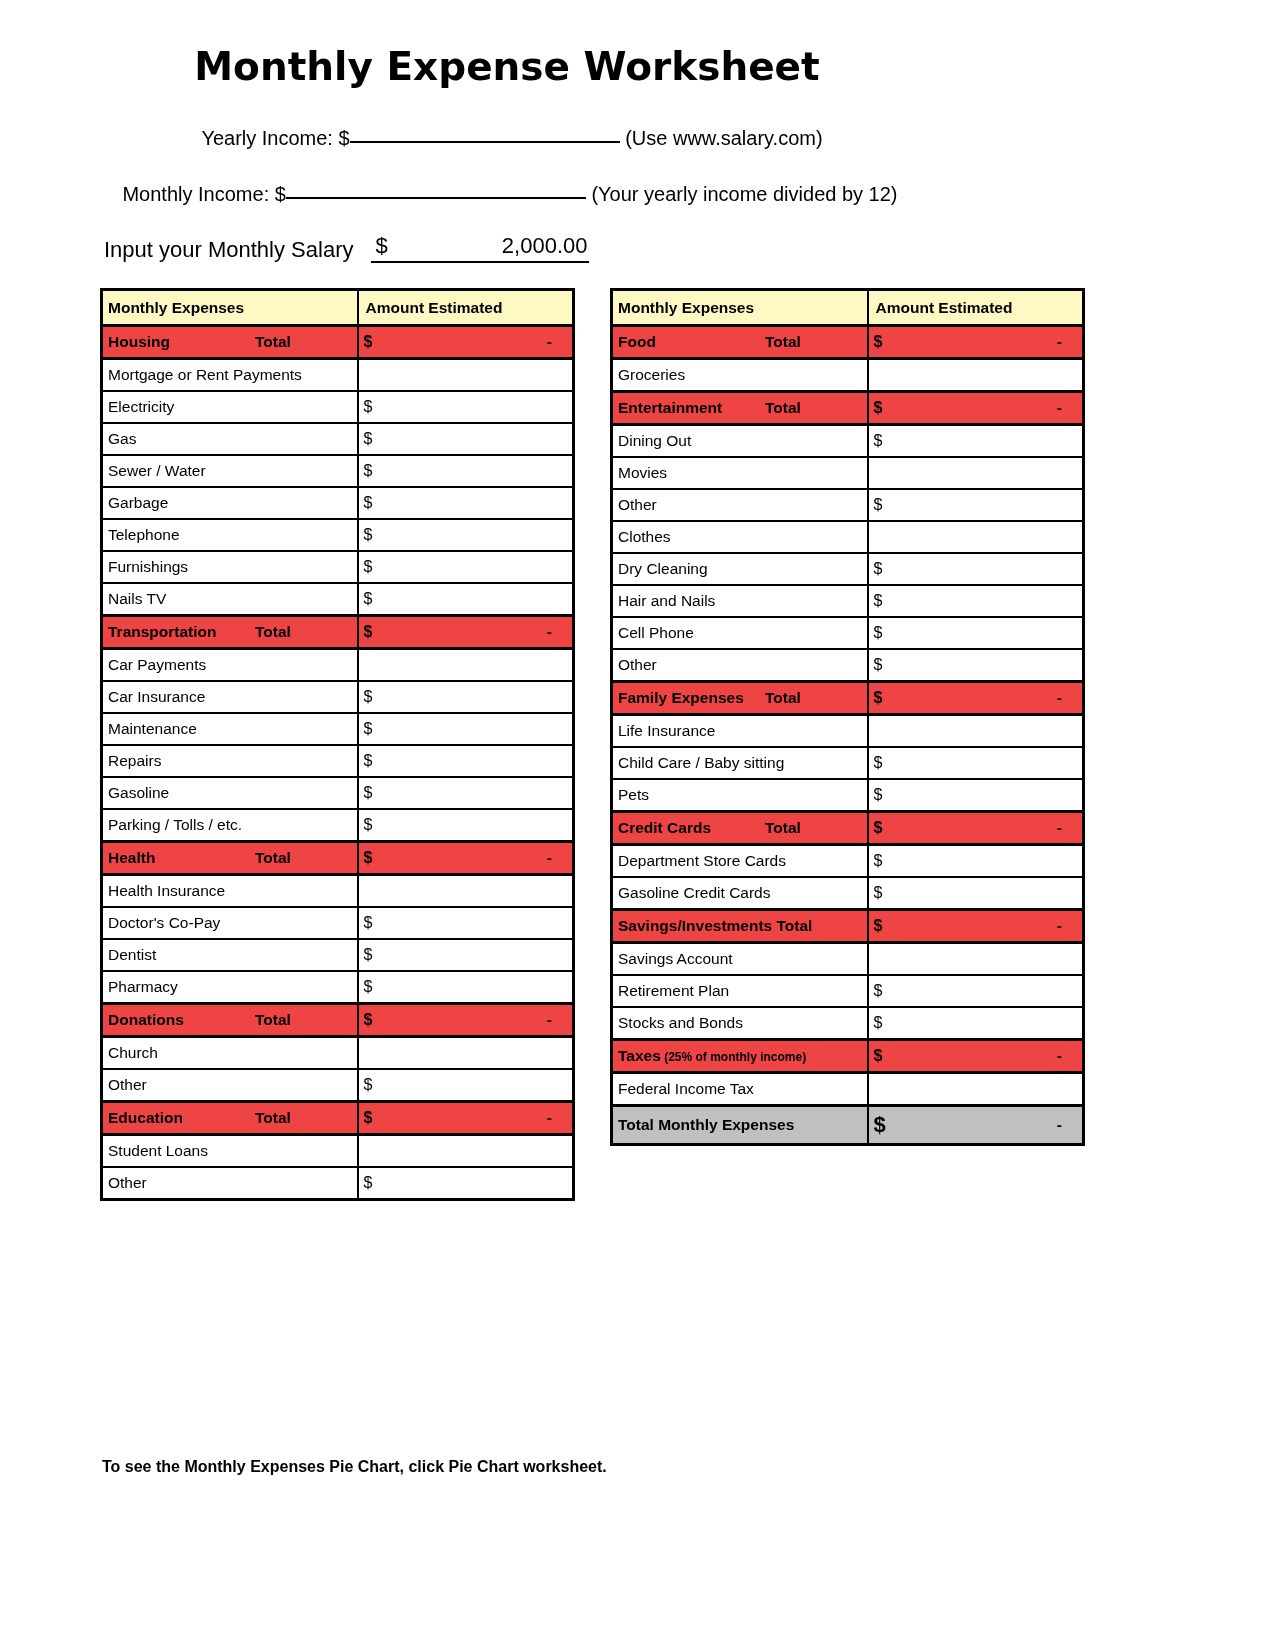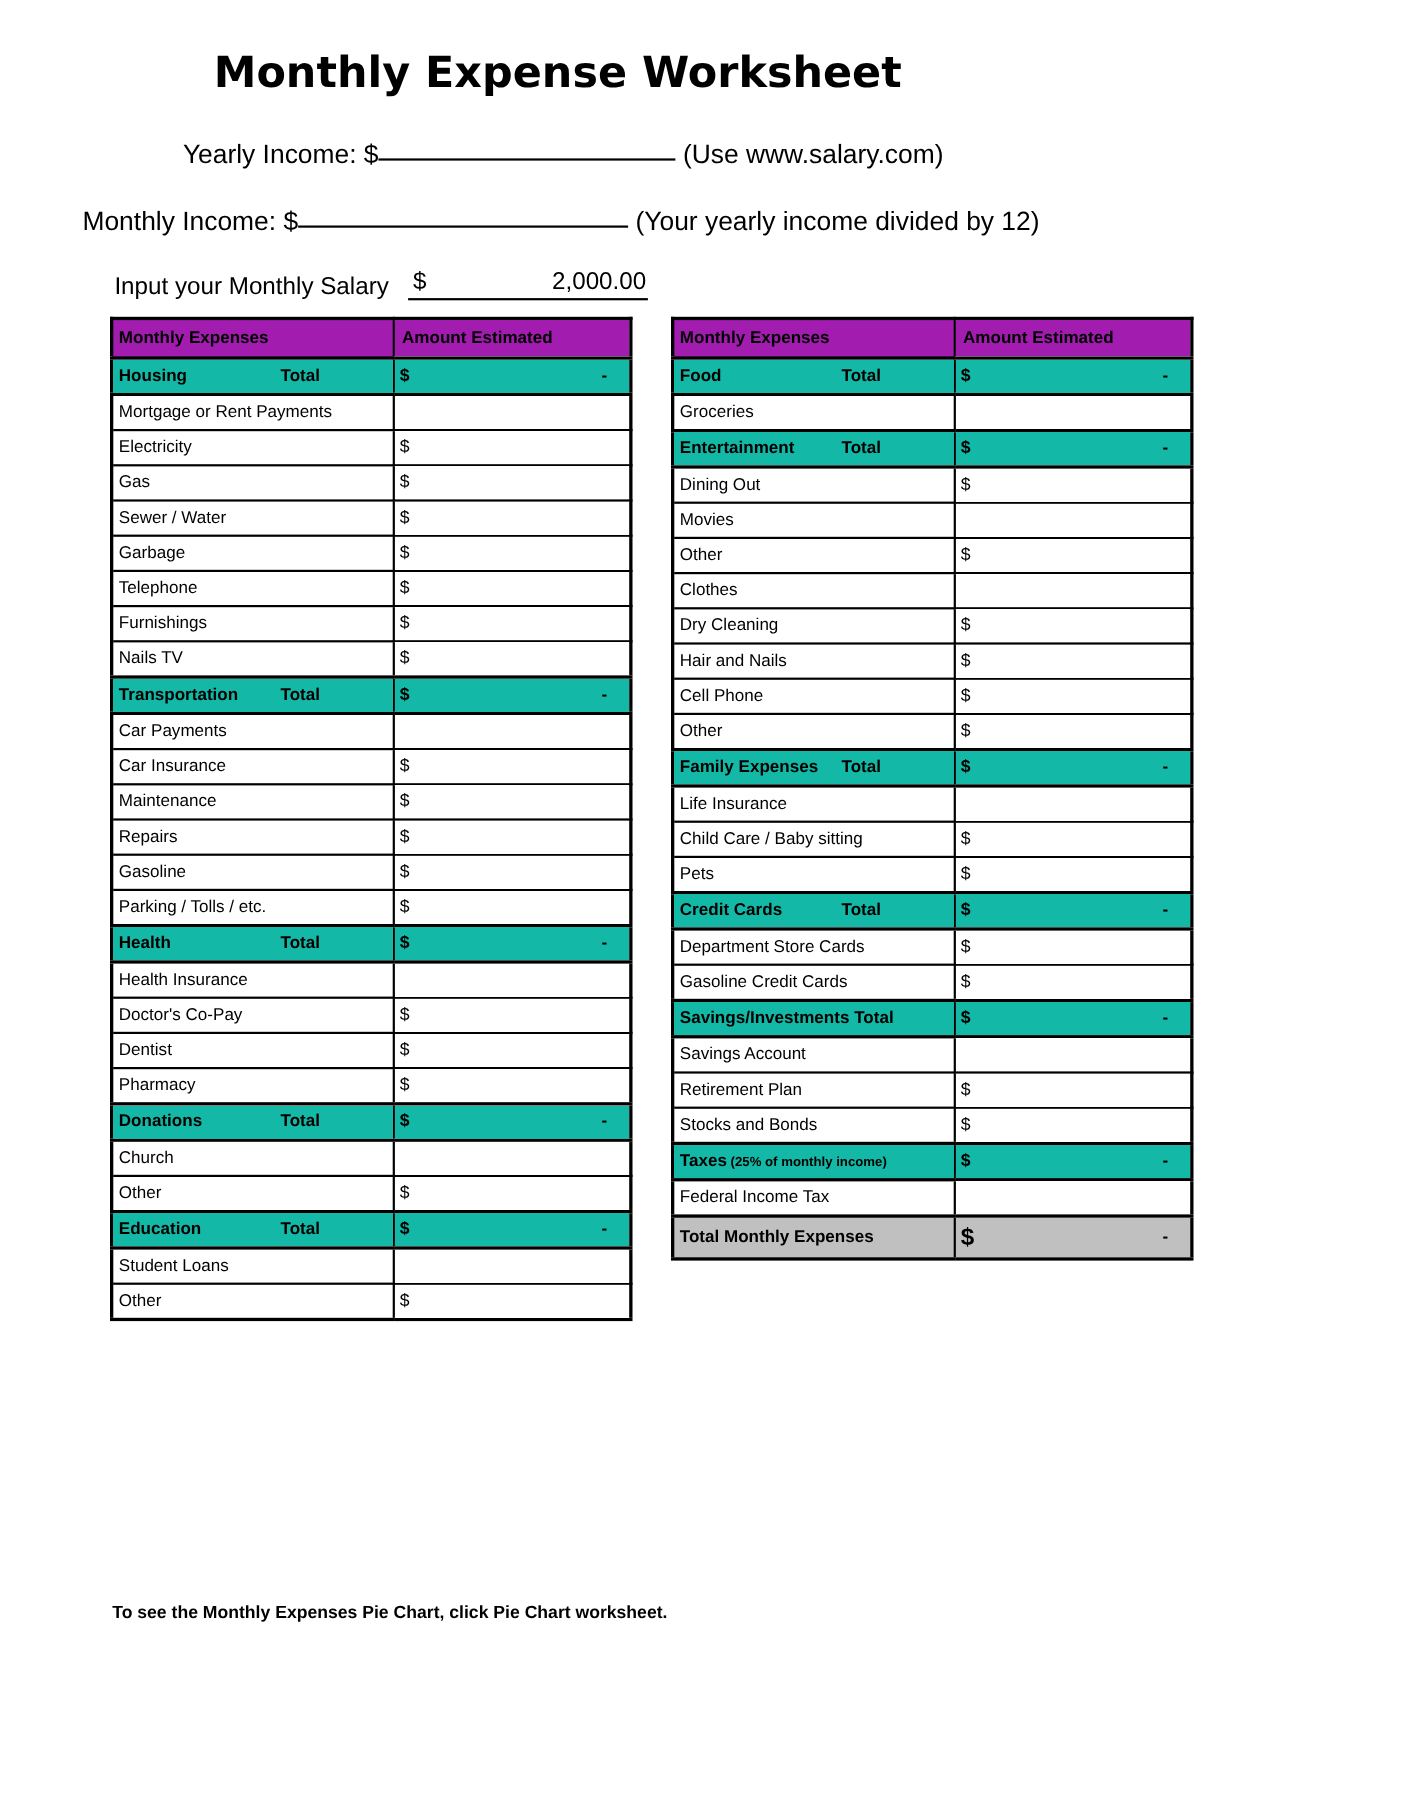--- a/index.html
+++ b/index.html
@@ -28,21 +28,21 @@
     font-size: 39px;
     font-weight: bold;
     letter-spacing: 0px;
     margin: 0;
     padding-top: 44px;
     font-family: "DejaVu Sans", sans-serif;
   }
 
   .income-line {
     text-align: center;
-    font-size: 24px;
+    font-size: 20px;
     white-space: nowrap;
   }
   .yearly-line {
     margin-top: 38px;
     padding-left: 10px;
   }
   .monthly-line {
     margin-top: 33px;
     padding-left: 6px;
   }
@@ -97,33 +97,33 @@
     padding: 0 0 0 5px;
     font-size: 15.5px;
     vertical-align: middle;
     background: #ffffff;
   }
   col.c-label { width: 256px; }
   col.c-amt   { width: 216px; }
 
   
   tr.hdr td {
-    background: #a21caf;
+    background: #fef9c3;
     font-weight: bold;
     font-size: 15.5px;
     height: 33px;
     border-bottom: 3px solid #000;
   }
   tr.hdr td.amt {
     padding-left: 7px;
   }
 
   
   tr.cat td {
-    background: #14b8a6;
+    background: #ef4444;
     font-weight: bold;
     border-top: 3px solid #000;
     border-bottom: 3px solid #000;
   }
   tr.cat td.label {
     position: relative;
   }
   tr.cat td.label .total-word {
     position: absolute;
     left: 152px;

